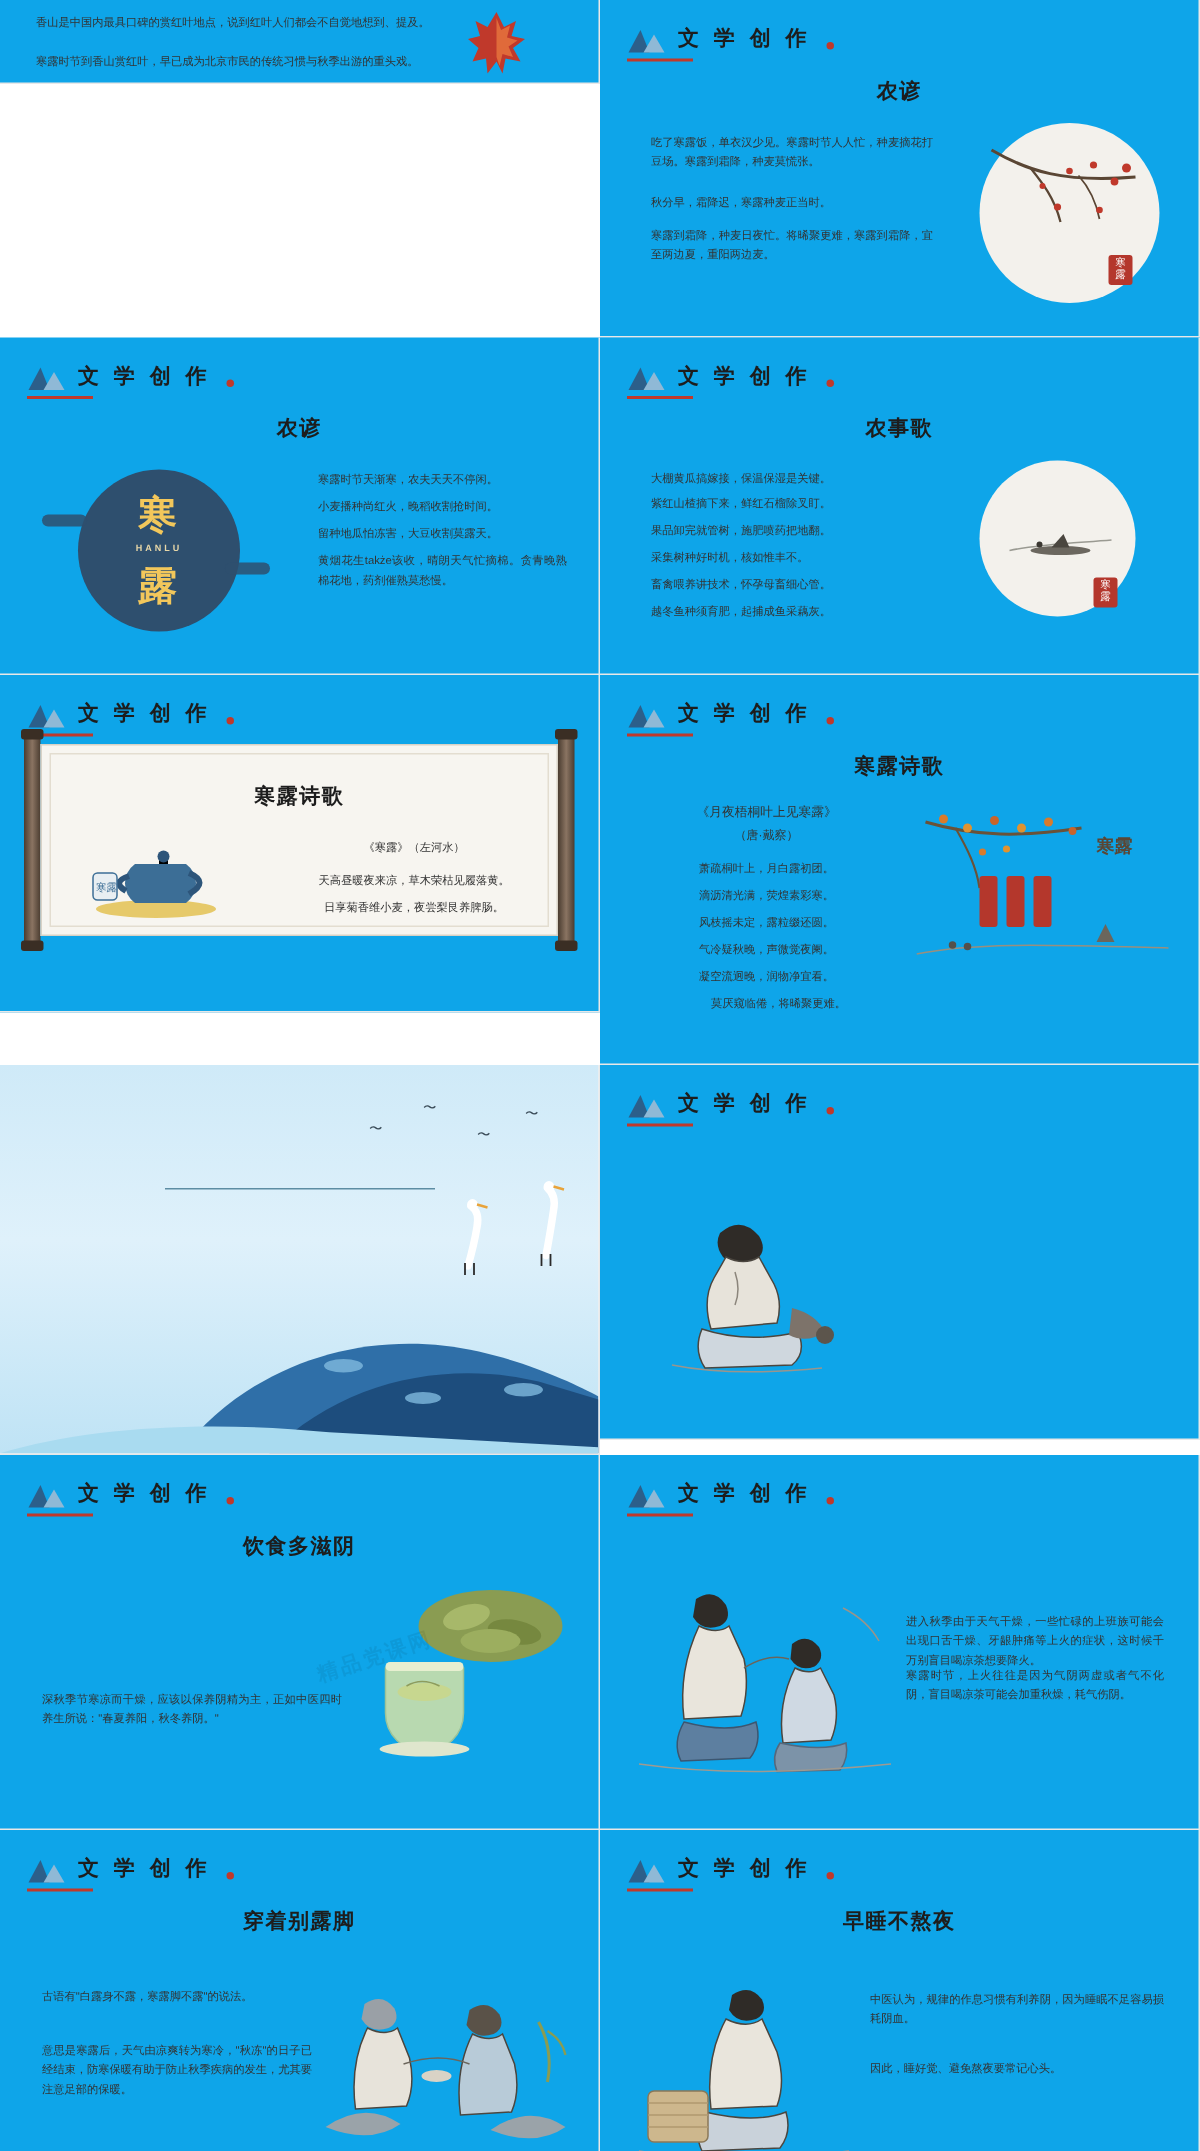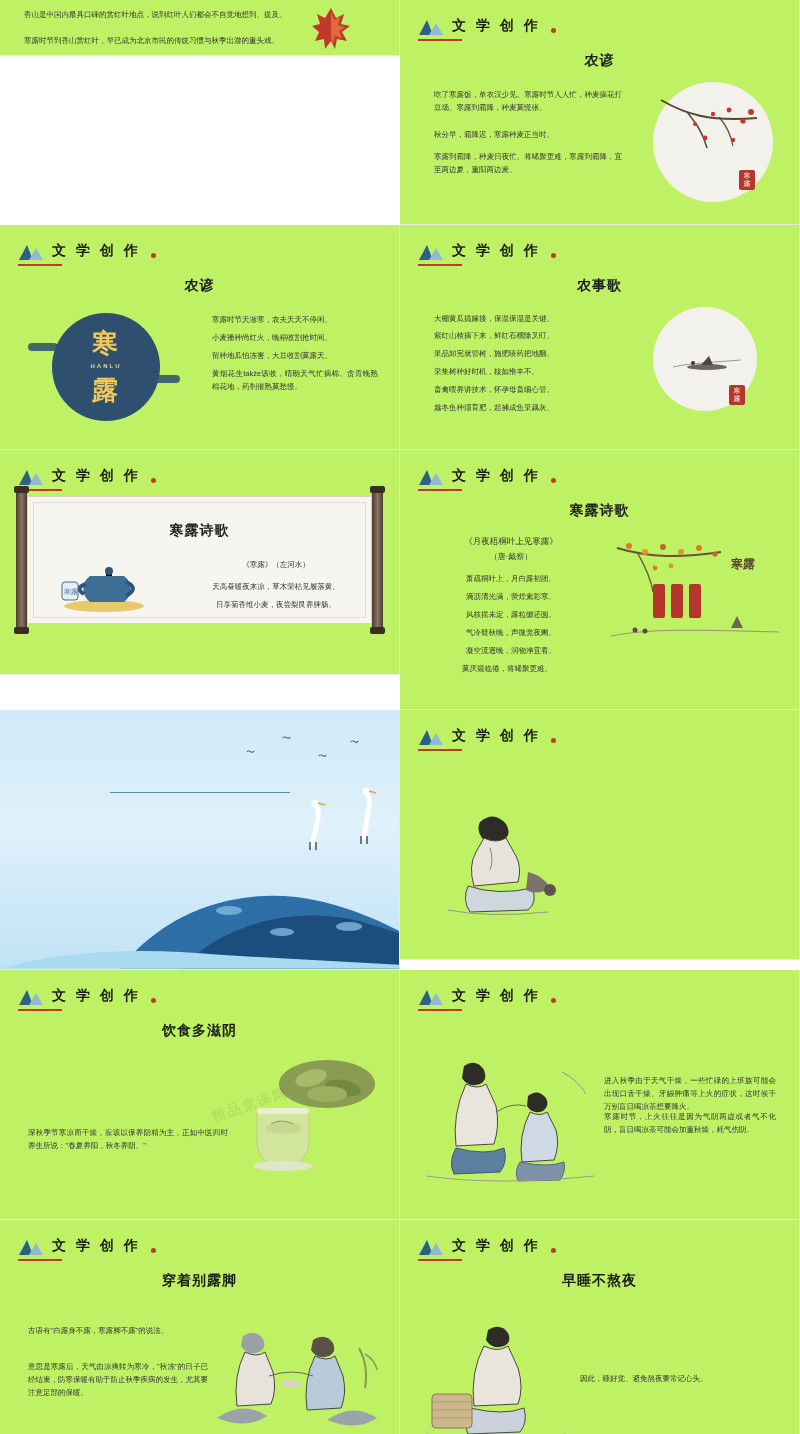--- a/index.html
+++ b/index.html
@@ -10,21 +10,21 @@
     color: #2b2b2b;
   }
   .grid {
     display: grid;
     grid-template-columns: 400px 400px;
     width: 800px;
   }
   .slide {
     width: 400px;
     position: relative;
-    background: #bef264;
+    background: #0ea5e9;
     border-right: 1px solid #e8e8e8;
     border-bottom: 1px solid #e8e8e8;
     overflow: hidden;
   }
   .slide.h225 { height: 225px; }
   .slide.h260 { height: 260px; }
   .slide.h250 { height: 250px; }
   .slide.h56  { height: 56px; }
 
   
@@ -351,21 +351,21 @@
     <div class="hdr-rule"></div>
     <div class="sl-title">寒露诗歌</div>
 
     <div class="poem-lines center" style="position:absolute;top:84px;left:16px;width:190px;font-size:8.5px;">《月夜梧桐叶上见寒露》</div>
     <div class="poem-lines center" style="position:absolute;top:100px;left:16px;width:190px;font-size:8px;">（唐·戴察）</div>
     <div class="poem-lines center" style="position:absolute;top:122px;left:16px;width:190px;">萧疏桐叶上，月白露初团。</div>
     <div class="poem-lines center" style="position:absolute;top:140px;left:16px;width:190px;">滴沥清光满，荧煌素彩寒。</div>
     <div class="poem-lines center" style="position:absolute;top:158px;left:16px;width:190px;">风枝摇未定，露粒缀还圆。</div>
     <div class="poem-lines center" style="position:absolute;top:176px;left:16px;width:190px;">气冷疑秋晚，声微觉夜阑。</div>
     <div class="poem-lines center" style="position:absolute;top:194px;left:16px;width:190px;">凝空流迥晚，润物净宜看。</div>
-    <div class="poem-lines center" style="position:absolute;top:212px;left:12px;width:190px;">莫厌窥临倦，将晞聚更难。</div>
+    <div class="poem-lines center" style="position:absolute;top:212px;left:24px;width:190px;">莫厌窥临倦，将晞聚更难。</div>
 
     <svg style="position:absolute;right:18px;top:82px;" width="170" height="130" viewBox="0 0 170 130">
       <path d="M6 16 C40 26 70 26 110 20" stroke="#6a5238" stroke-width="2" fill="none"></path>
       <path d="M26 20 C34 34 40 46 42 60" stroke="#6a5238" stroke-width="1.4" fill="none"></path>
       <circle cx="18" cy="14" r="3" fill="#d97b2b"></circle>
       <circle cx="34" cy="20" r="3" fill="#e0932f"></circle>
       <circle cx="52" cy="15" r="3" fill="#c9642a"></circle>
       <circle cx="70" cy="20" r="3" fill="#e0932f"></circle>
       <circle cx="88" cy="16" r="3" fill="#d97b2b"></circle>
       <circle cx="104" cy="22" r="2.6" fill="#c9642a"></circle>
@@ -557,20 +557,21 @@
 
     <svg style="position:absolute;left:26px;top:96px;" width="140" height="130" viewBox="0 0 140 130">
       <path d="M62 14 q12 -8 20 3 q4 9 -4 13 q-12 4 -18 -6z" fill="#2f2b27"></path>
       <path d="M58 30 q14 7 24 0 l10 22 q6 20 0 36 l-44 2 q-4 -34 10 -60z" fill="#e9e5dc" stroke="#4b463f"></path>
       <path d="M44 92 q34 8 54 0 q4 14 -4 24 l-52 2 q-6 -12 2 -26z" fill="#c9d2da" stroke="#4b463f"></path>
       <rect x="6" y="78" width="40" height="34" rx="4" fill="#cdb78d" stroke="#8a7858"></rect>
       <path d="M6 86 h40 M6 94 h40 M6 102 h40" stroke="#b0996f"></path>
       <path d="M0 118 q60 10 140 0" stroke="#a09a90" fill="none"></path>
     </svg>
 
+    <div class="body-text" style="top:106px;left:180px;width:196px;">中医认为，规律的作息习惯有利养阴，因为睡眠不足容易损耗阴血。</div>
     <div class="body-text" style="top:152px;left:180px;width:196px;">因此，睡好觉、避免熬夜要常记心头。</div>
 
   </div>
 
   <div class="slide h250 final">
     <div class="bamboo" style="left:26px;top:0;height:120px;"></div>
     <div class="bamboo" style="left:48px;top:0;height:90px;"></div>
     <div class="bamboo" style="right:40px;top:0;height:110px;"></div>
     <div class="bamboo" style="right:62px;top:0;height:78px;"></div>
 

